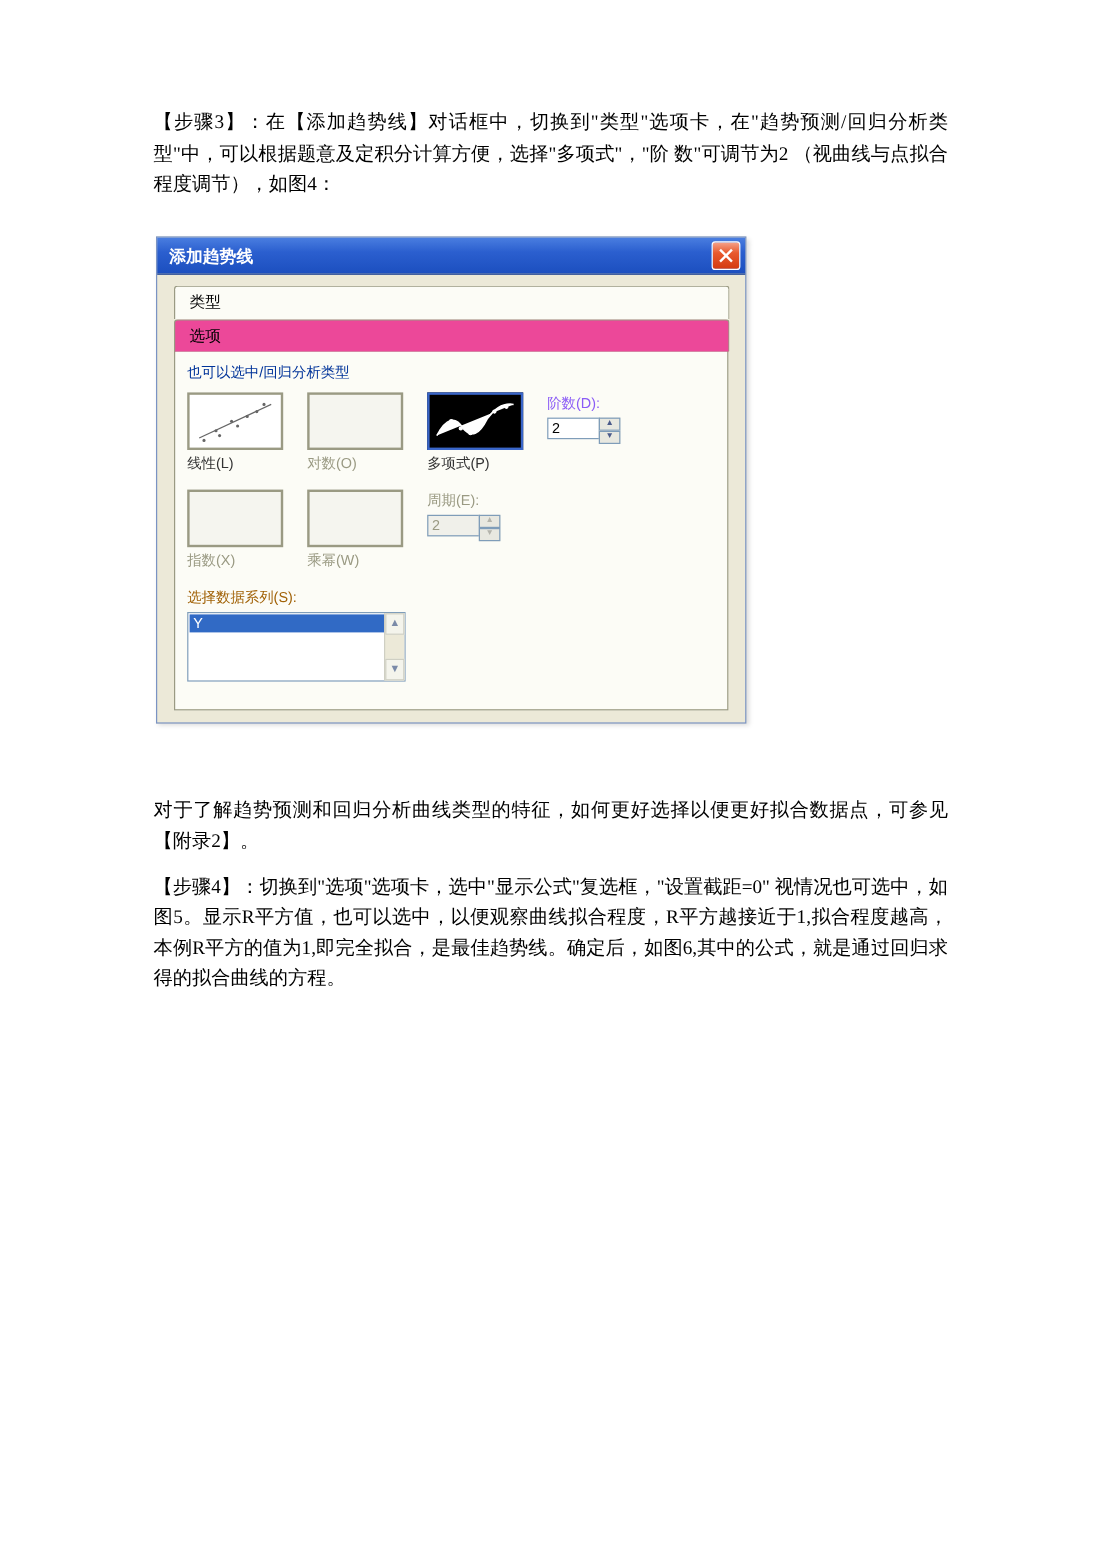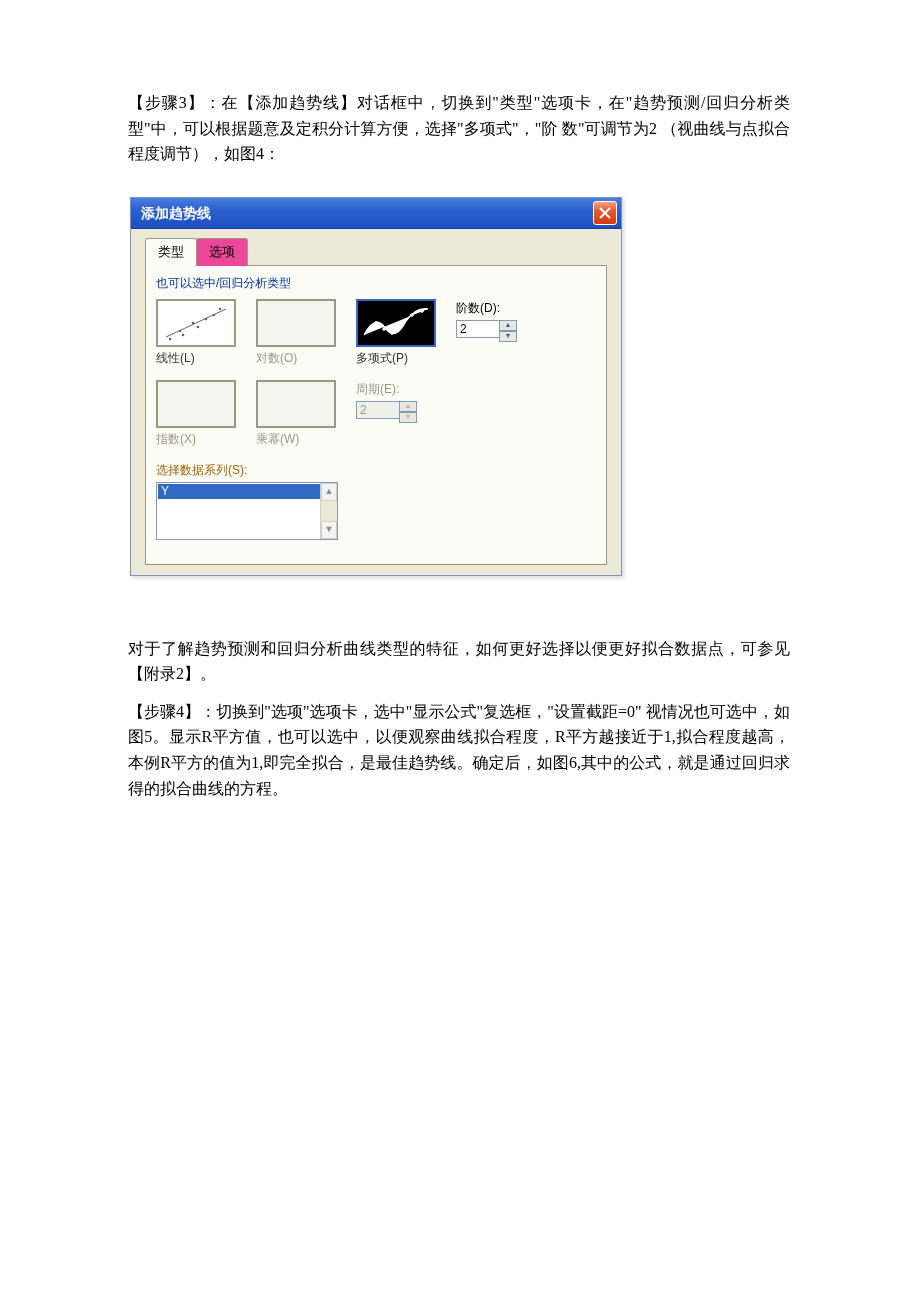--- a/index.html
+++ b/index.html
@@ -75,20 +75,21 @@
   .dialog-body {
     padding: 8px 14px 10px 14px;
     font-family: "SimSun","宋体",sans-serif;
     font-size: 13px;
   }
   .tabs {
     display: flex;
     position: relative;
     top: 1px;
     z-index: 2;
+    flex-direction: column;
   }
   .tab {
     padding: 3px 12px;
     border: 1px solid #9a9a83;
     border-bottom: none;
     background: #ec4899;
     margin-right: -1px;
     border-radius: 3px 3px 0 0;
   }
   .tab.active {
@@ -135,21 +136,21 @@
   .type-thumb.selected svg path,
   .type-thumb.selected svg circle { stroke: #fff; fill: #fff; }
   .type-caption {
     font-size: 12px;
     color: #333;
     margin-top: 2px;
   }
   .type-caption.disabled { color: #9a9a83; }
   .side-controls { padding-top: 0; }
   .side-field { margin-bottom: 18px; }
-  .side-label { font-size: 12px; color: #000000; }
+  .side-label { font-size: 12px; color: #8b5cf6; }
   .side-label.disabled { color: #9a9a83; }
   .spin-wrap {
     display: flex;
     align-items: stretch;
     margin-top: 2px;
   }
   .spin-input {
     width: 44px;
     height: 18px;
     border: 1px solid #7f9db9;

